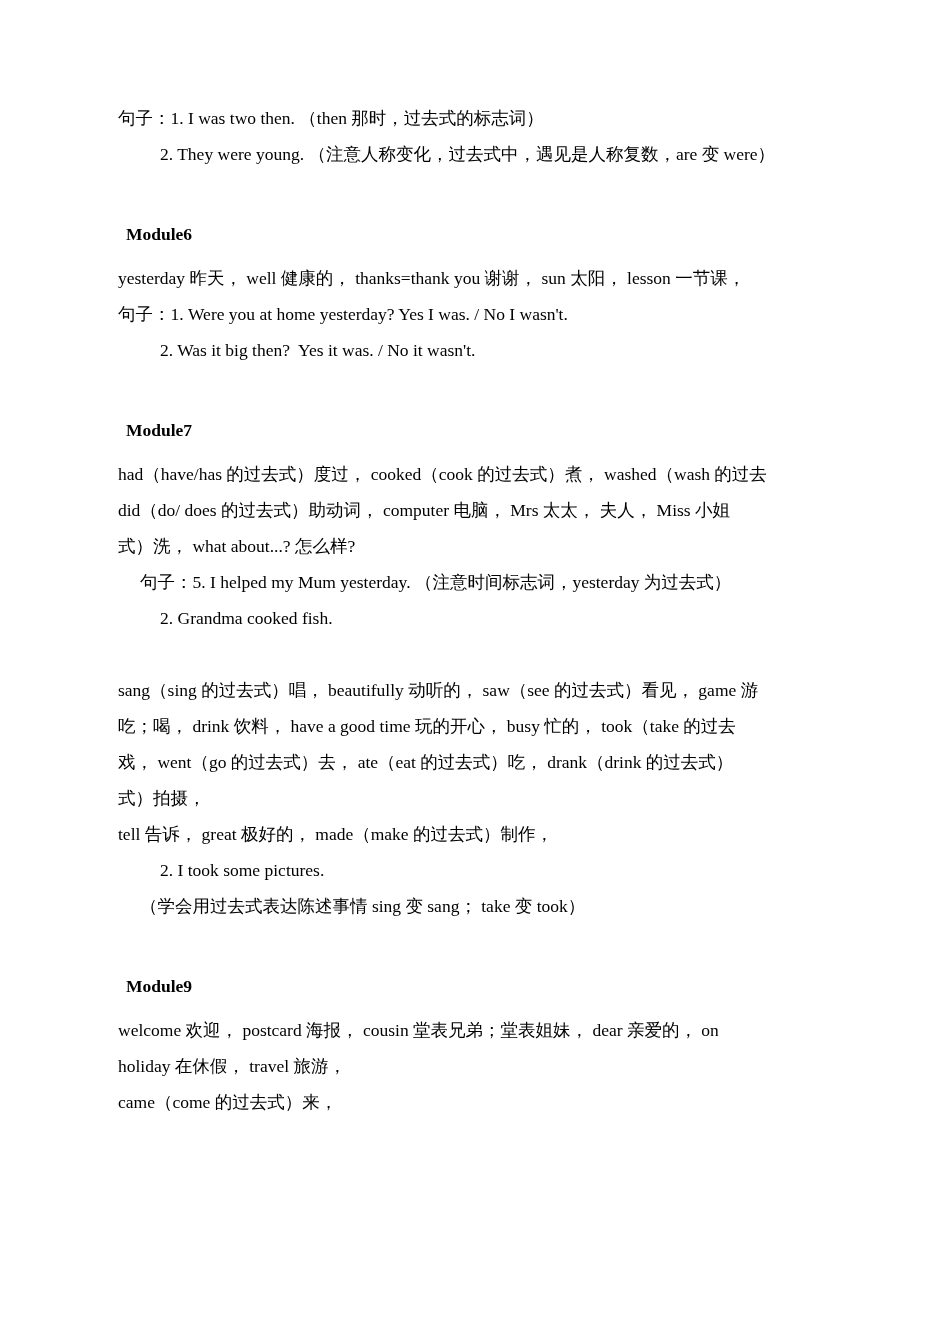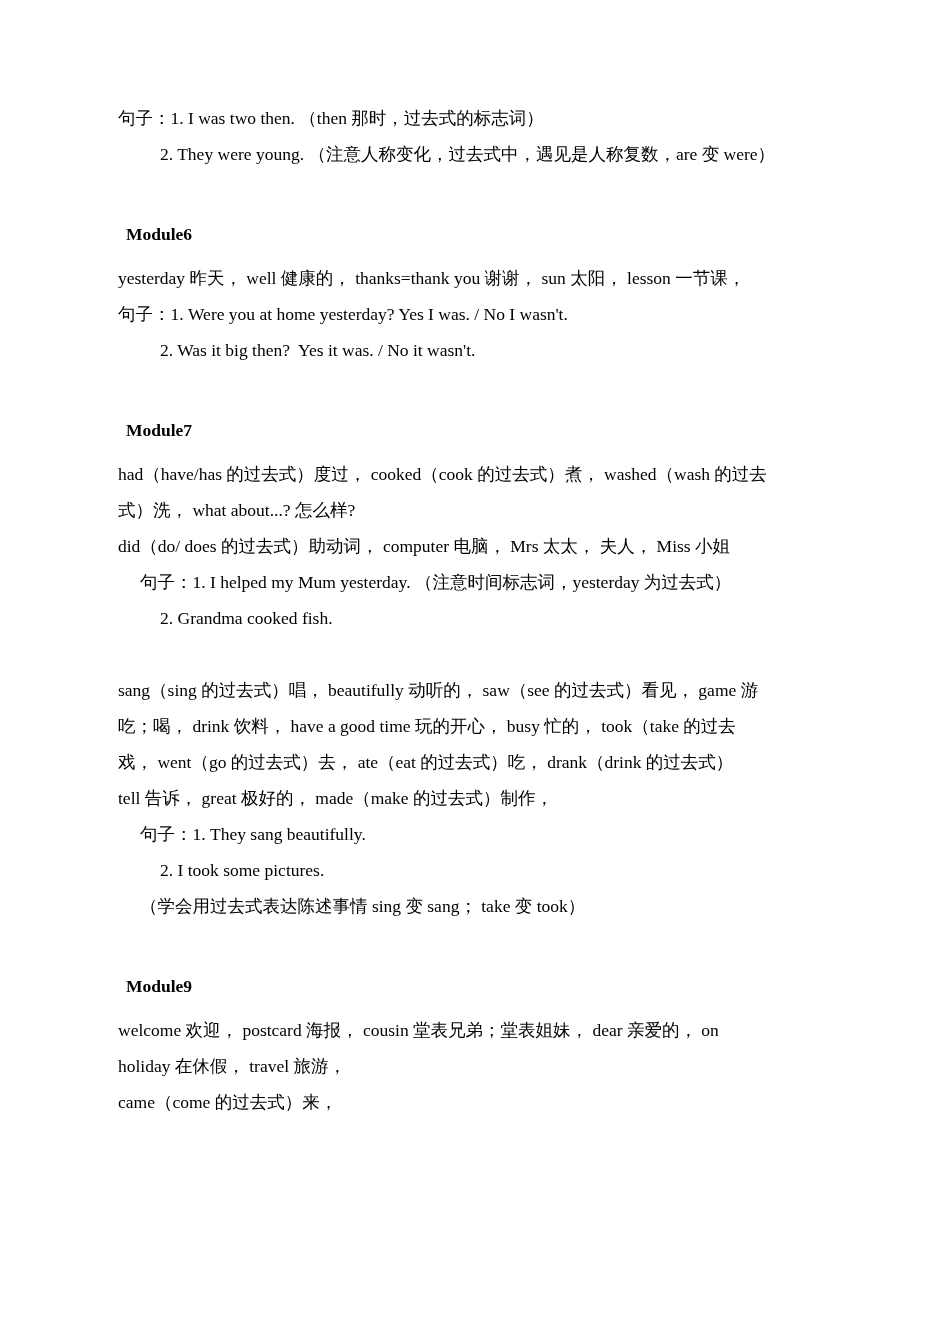--- a/index.html
+++ b/index.html
@@ -63,34 +63,34 @@
       <p class="line indent1">yesterday 昨天， well 健康的， thanks=thank you 谢谢， sun 太阳， lesson 一节课，</p>
       <p class="line indent1">句子：1. Were you at home yesterday? Yes I was. / No I wasn't.</p>
       <p class="line indent2">2. Was it big then?  Yes it was. / No it wasn't.</p>
     </div>
 
     <div class="spacer"></div>
 
     <div class="block">
       <p class="module-head">Module7</p>
       <p class="line indent1">had（have/has 的过去式）度过， cooked（cook 的过去式）煮， washed（wash 的过去</p>
+      <p class="line indent1">did（do/ does 的过去式）助动词， computer 电脑， Mrs 太太， 夫人， Miss 小姐</p>
       <p class="line indent1">式）洗， what about...? 怎么样?</p>
-      <p class="line indent1">did（do/ does 的过去式）助动词， computer 电脑， Mrs 太太， 夫人， Miss 小姐</p>
-      <p class="line indent3">句子：1. I helped my Mum yesterday. （注意时间标志词，yesterday 为过去式）</p>
+      <p class="line indent3">句子：5. I helped my Mum yesterday. （注意时间标志词，yesterday 为过去式）</p>
       <p class="line indent2">2. Grandma cooked fish.</p>
     </div>
 
     <div class="spacer"></div>
 
     <div class="block">
       <p class="line indent1">sang（sing 的过去式）唱， beautifully 动听的， saw（see 的过去式）看见， game 游</p>
       <p class="line indent1">吃；喝， drink 饮料， have a good time 玩的开心， busy 忙的， took（take 的过去</p>
       <p class="line indent1">戏， went（go 的过去式）去， ate（eat 的过去式）吃， drank（drink 的过去式）</p>
+      <p class="line indent1">式）拍摄，</p>
       <p class="line indent1">tell 告诉， great 极好的， made（make 的过去式）制作，</p>
-      <p class="line indent3">句子：1. They sang beautifully.</p>
       <p class="line indent2">2. I took some pictures.</p>
       <p class="line indent3">（学会用过去式表达陈述事情 sing 变 sang； take 变 took）</p>
     </div>
 
     <div class="spacer"></div>
 
     <div class="block">
       <p class="module-head">Module9</p>
       <p class="line indent1">welcome 欢迎， postcard 海报， cousin 堂表兄弟；堂表姐妹， dear 亲爱的， on</p>
       <p class="line indent1">holiday 在休假， travel 旅游，</p>

